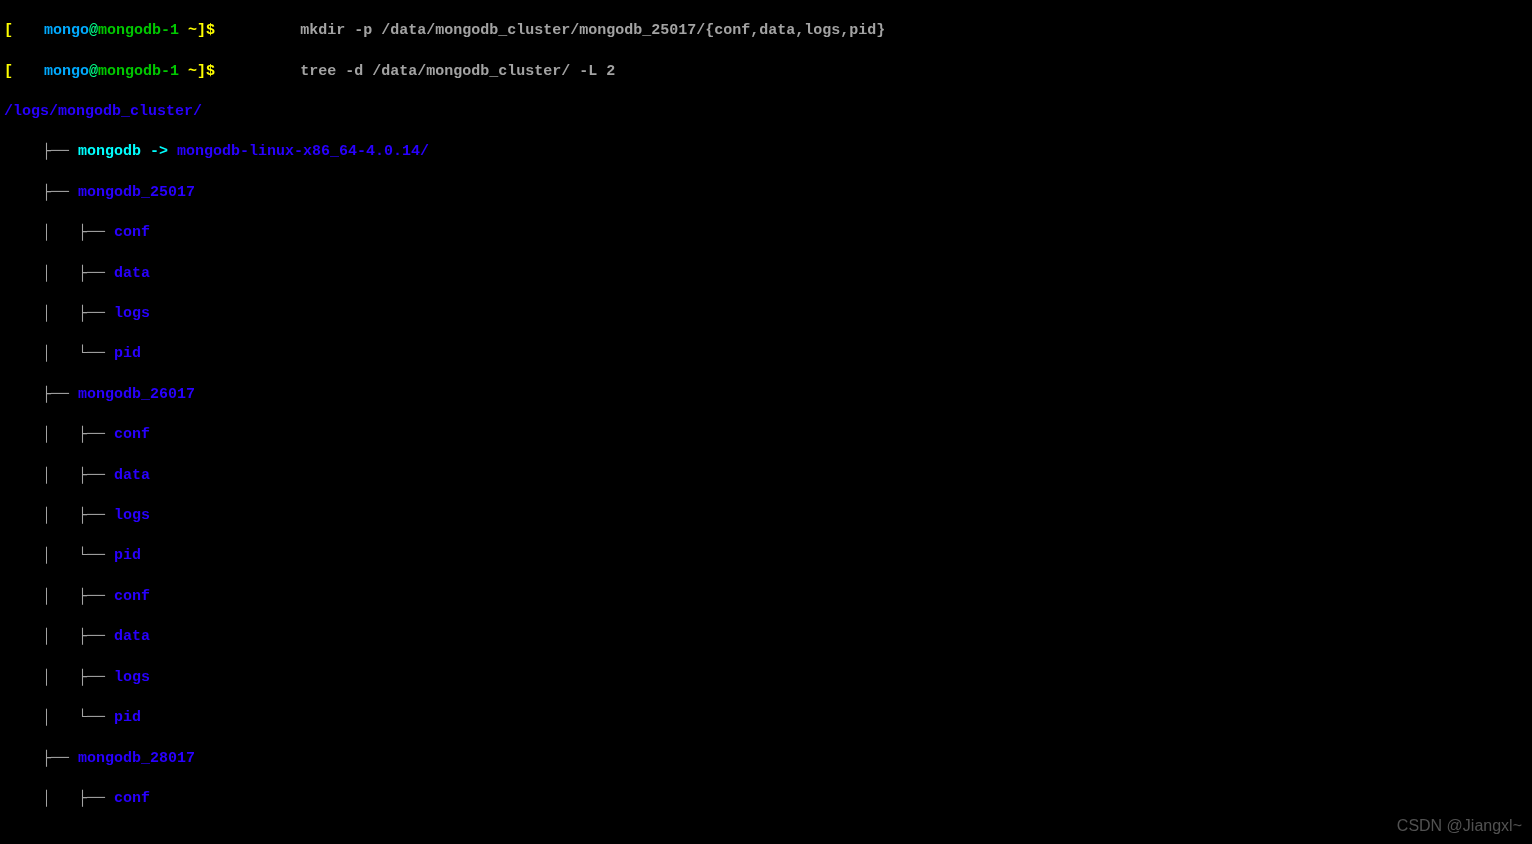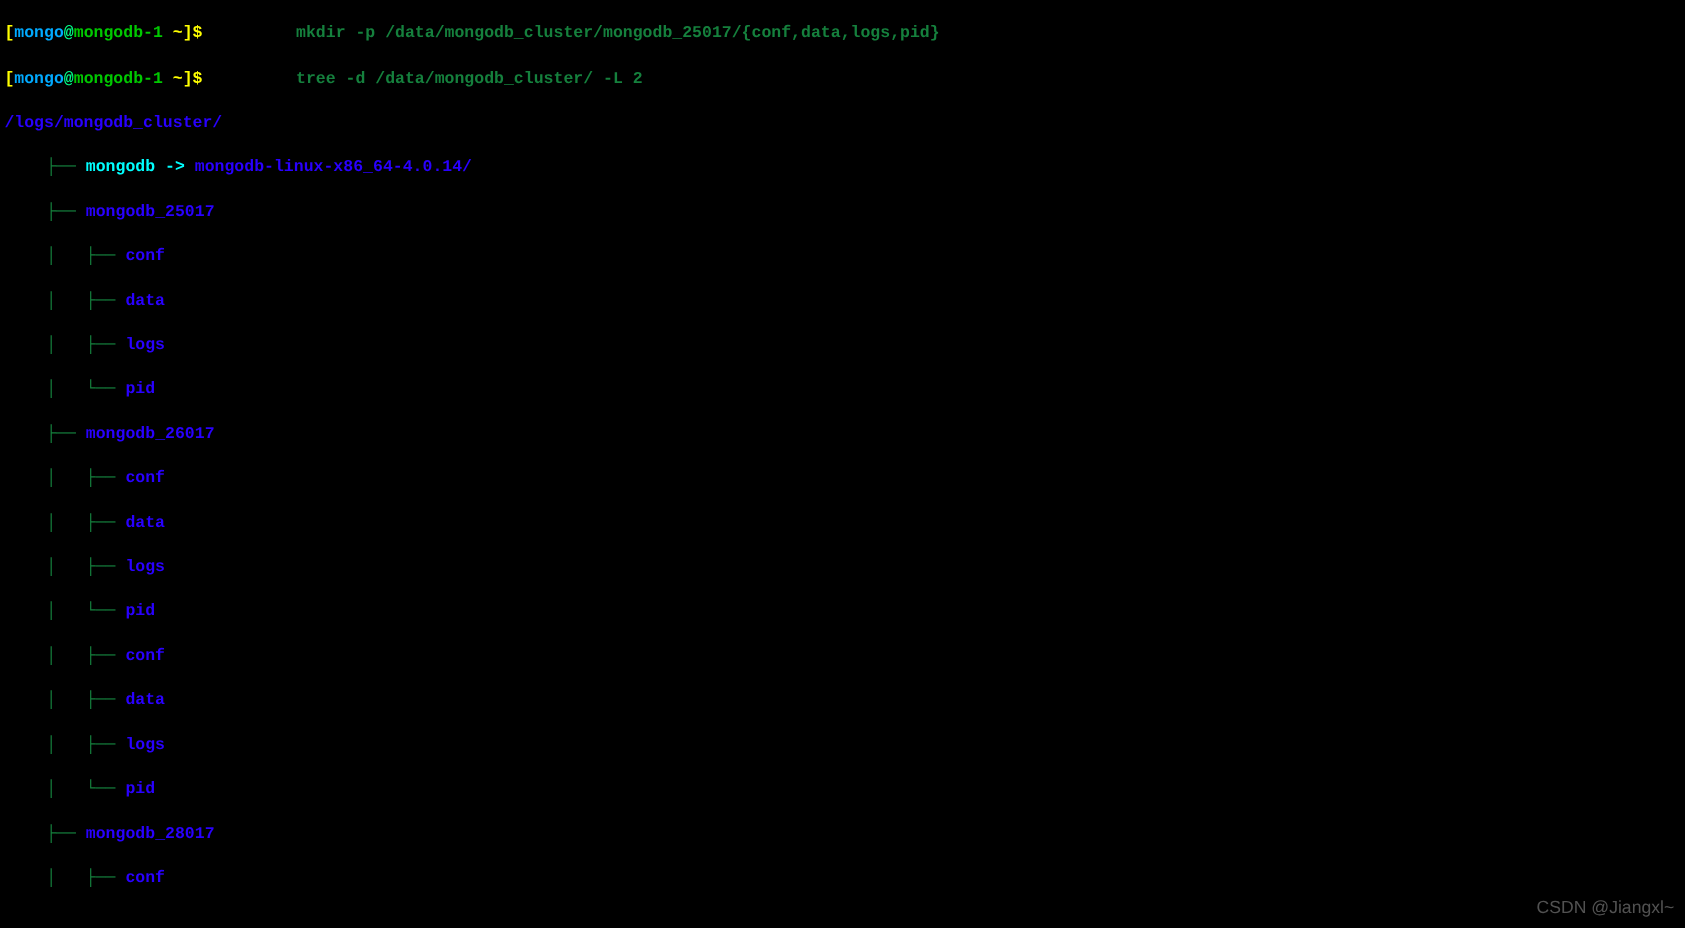--- a/index.html
+++ b/index.html
@@ -14,26 +14,26 @@
     height: 844px;
     overflow: hidden;
     position: relative;
     font-weight: bold;
   }
   .terminal {
     padding: 1px 4px;
     white-space: pre;
   }
   .prompt-bracket { color: #ffff00; }
-  .prompt-user    { color: #00aaff; }
+  .prompt-user    { color: #00aaff; margin-left: 31px; }
   .prompt-at      { color: #00ff88; }
   .prompt-host    { color: #00c800; }
   .prompt-path    { color: #ffff00; }
   .prompt-end     { color: #ffff00; }
-  .cmd-text       { color: #15803d; padding-left: 38px; }
+  .cmd-text       { color: #a3a3a3; padding-left: 38px; }
   .tree-dir       { color: #2900ff; font-weight: bold; }
   .tree-syml-arrow{ color: #00ffff; }
   .tree-syml-tgt  { color: #2900ff; font-weight: bold; }
   .tree-link      { color: #00ffff; font-weight: bold;}
   .watermark {
     position: absolute;
     bottom: 8px;
     right: 10px;
     color: #888888;
     font-size: 16px;

